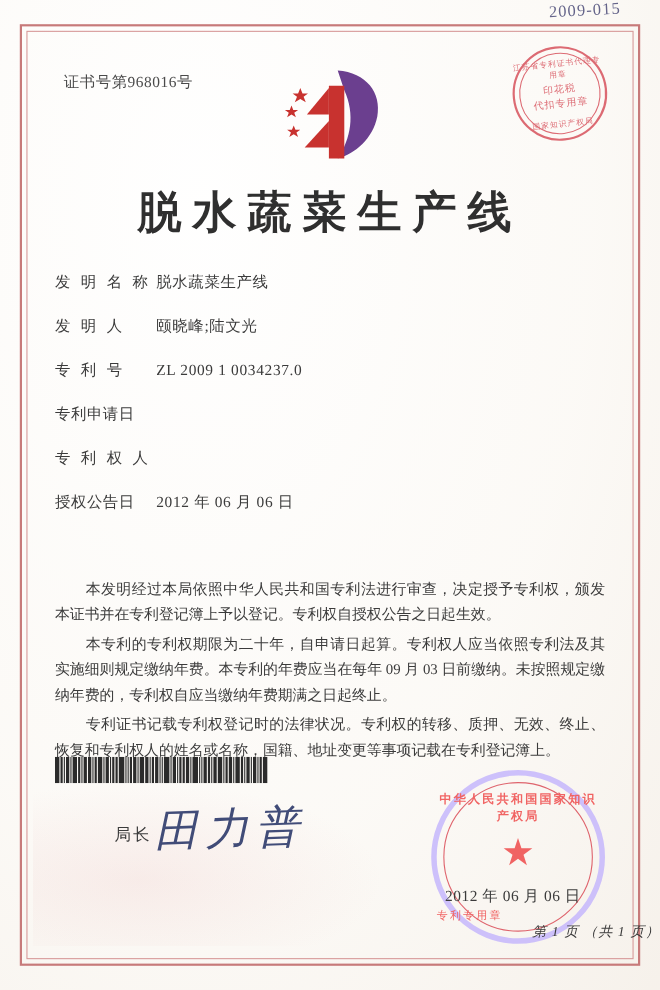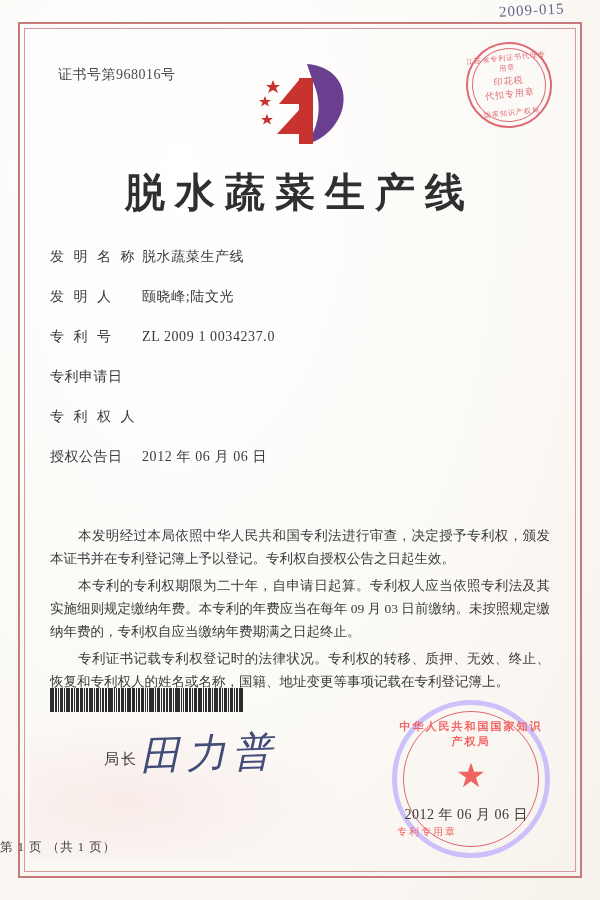--- a/index.html
+++ b/index.html
@@ -279,24 +279,25 @@
     font-size: 14px;
     color: #3b3b3b;
     letter-spacing: 0.5px;
   }
 
   
   .footer {
     position: absolute;
     left: 0; right: 0;
     bottom: 44px;
-    text-align: left;
+    text-align: right;
     font-size: 12.5px;
     color: #3b3b3b;
     letter-spacing: 1px;
+    font-style: italic;
   }
 
   
   .wash {
     position: absolute;
     left: 30px;
     bottom: 40px;
     width: 320px;
     height: 150px;
     background: radial-gradient(ellipse at 30% 60%, rgba(226,163,163,0.16), rgba(255,255,255,0) 70%);

